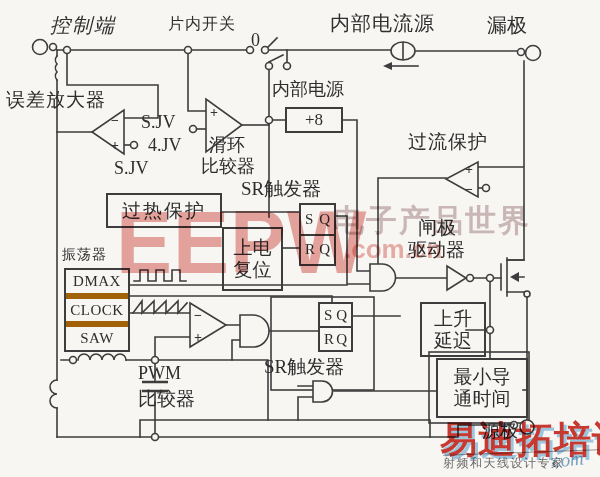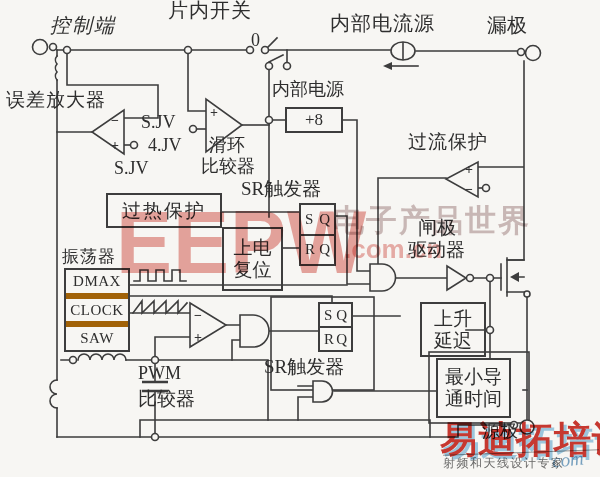--- a/index.html
+++ b/index.html
@@ -127,21 +127,21 @@
       <text x="115" y="150">+</text>
       <text x="214" y="117">+</text>
       <text x="469" y="174">+</text>
       <text x="469" y="194">−</text>
       <text x="198" y="320">−</text>
       <text x="198" y="342">+</text>
     </g>
   </svg>
 
   <div class="lbl" style="left:50px;top:15px;font-size:20px;letter-spacing:2px;font-style:italic;">控制端</div>
-  <div class="lbl" style="left:168px;top:0;font-size:20px;letter-spacing:1px;">片内开关</div>
+  <div class="lbl" style="left:168px;top:16px;font-size:16px;letter-spacing:1px;">片内开关</div>
   <div class="lbl" style="left:251px;top:31px;font-size:18px;">0</div>
   <div class="lbl" style="left:330px;top:13px;font-size:20px;letter-spacing:1px;">内部电流源</div>
   <div class="lbl" style="left:487px;top:15px;font-size:20px;">漏极</div>
   <div class="lbl" style="left:482px;top:422px;font-size:18px;">源极</div>
 
   <div class="lbl" style="left:6px;top:90px;font-size:19px;letter-spacing:1px;">误差放大器</div>
   <div class="lbl" style="left:272px;top:80px;font-size:18px;">内部电源</div>
   <div class="box" style="left:285px;top:107px;width:58px;height:26px;">
     <div class="bl" style="font-size:17px;">+8</div>
   </div>
@@ -165,21 +165,21 @@
 
   <div class="box" style="left:106px;top:193px;width:116px;height:35px;">
     <div class="bl" style="font-size:19px;letter-spacing:2px;">过热保护</div>
   </div>
 
   <div class="box" style="left:222px;top:217px;width:61px;height:64px;margin-top:10px;">
     <div class="bl" style="font-size:19px;">上电</div>
     <div class="bl" style="font-size:19px;">复位</div>
   </div>
 
-  <div class="lbl" style="left:62px;top:248px;font-size:17px;letter-spacing:1px;">振荡器</div>
+  <div class="lbl" style="left:62px;top:248px;font-size:14px;letter-spacing:1px;">振荡器</div>
   <div class="box" style="left:64px;top:268px;width:66px;height:84px;">
     <div class="oscrow">DMAX</div>
     <div class="oscrow">CLOCK</div>
     <div class="oscrow">SAW</div>
   </div>
 
   <div class="lbl" style="left:138px;top:364px;font-size:18px;">PWM</div>
   <div class="lbl" style="left:138px;top:389px;font-size:19px;">比较器</div>
 
   <div class="lbl" style="left:408px;top:132px;font-size:19px;letter-spacing:1px;">过流保护</div>
@@ -197,21 +197,21 @@
       <span>Q</span>
     </div>
   </div>
   <div class="lbl" style="left:264px;top:357px;font-size:19px;">SR触发器</div>
 
   <div class="box" style="left:400px;top:302px;width:66px;height:55px;margin-left:20px;">
     <div class="bl" style="font-size:19px;">上升</div>
     <div class="bl" style="font-size:19px;">延迟</div>
   </div>
 
-  <div class="box" style="left:436px;top:358px;width:75px;height:60px;">
+  <div class="box" style="left:436px;top:358px;width:92px;height:60px;">
     <div class="bl" style="font-size:19px;">最小导</div>
     <div class="bl" style="font-size:19px;">通时间</div>
   </div>
 
   <div class="wm wm-eepw">EEPW</div>
   <div class="wm wm-cjk">电子产品世界</div>
   <div class="wm wm-domain">.com.cn</div>
   <div class="wm wm-train">易迪拓培训</div>
   <div class="wm wm-script">com</div>
   <div class="wm wm-underline"></div>

